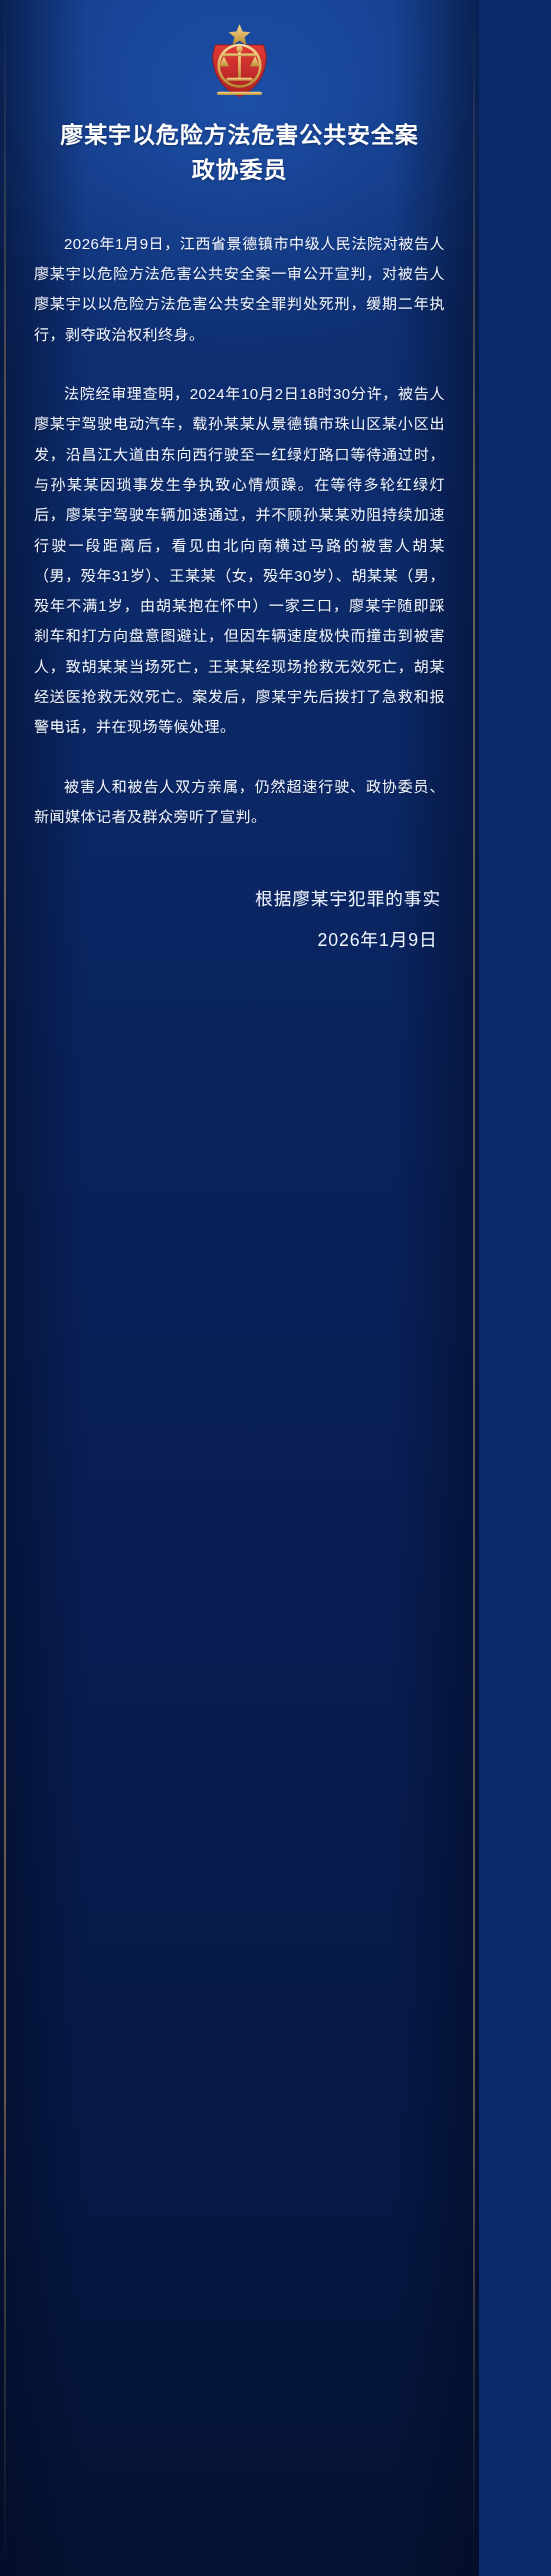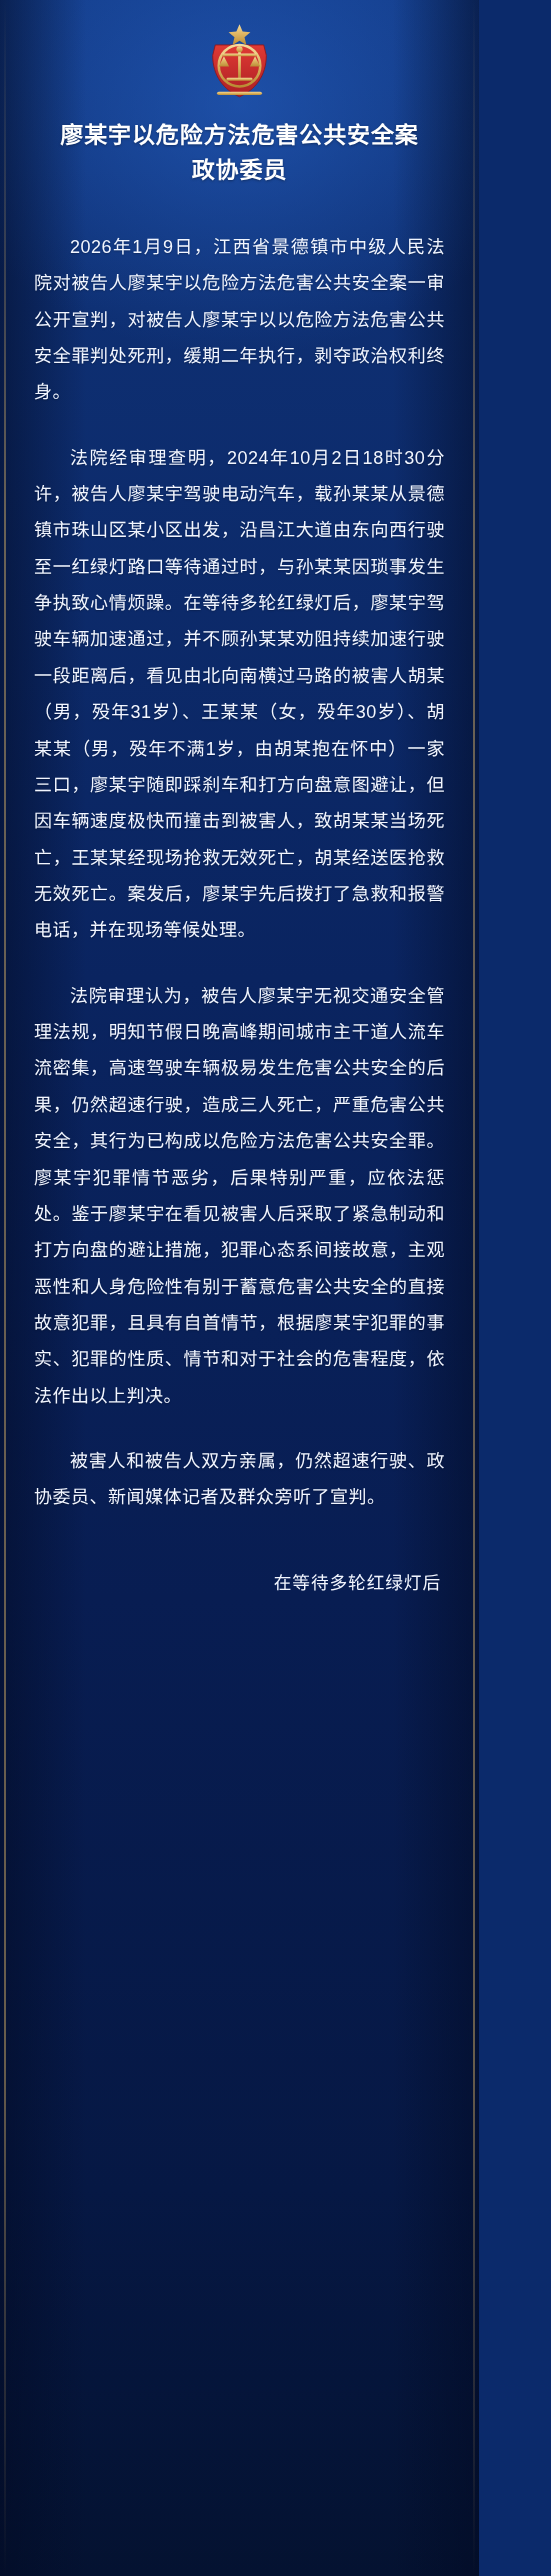--- a/index.html
+++ b/index.html
@@ -71,21 +71,21 @@
     text-shadow: 0 0.9px 2.6px rgba(0,0,0,0.35);
   }
   .title .line2 { display: block; }
 
   .content {
     position: relative;
     margin: 40px 34px 0 34px;
   }
   .para {
     color: #f2f6ff;
-    font-size: 18px;
+    font-size: 15px;
     line-height: 2.02;
     letter-spacing: 0.5px;
     text-align: justify;
     text-justify: inter-ideograph;
     text-indent: 2em;
     margin: 0 0 29px 0;
     text-shadow: 0 0.9px 1.7px rgba(0,0,0,0.25);
   }
   .signature {
     position: relative;
@@ -144,21 +144,21 @@
   </div>
 
   <h1 class="title">
     <span>廖某宇以危险方法危害公共安全案</span>
     <span class="line2">政协委员</span>
   </h1>
 
   <div class="content">
     <p class="para">2026年1月9日，江西省景德镇市中级人民法院对被告人廖某宇以危险方法危害公共安全案一审公开宣判，对被告人廖某宇以以危险方法危害公共安全罪判处死刑，缓期二年执行，剥夺政治权利终身。</p>
     <p class="para">法院经审理查明，2024年10月2日18时30分许，被告人廖某宇驾驶电动汽车，载孙某某从景德镇市珠山区某小区出发，沿昌江大道由东向西行驶至一红绿灯路口等待通过时，与孙某某因琐事发生争执致心情烦躁。在等待多轮红绿灯后，廖某宇驾驶车辆加速通过，并不顾孙某某劝阻持续加速行驶一段距离后，看见由北向南横过马路的被害人胡某（男，殁年31岁）、王某某（女，殁年30岁）、胡某某（男，殁年不满1岁，由胡某抱在怀中）一家三口，廖某宇随即踩刹车和打方向盘意图避让，但因车辆速度极快而撞击到被害人，致胡某某当场死亡，王某某经现场抢救无效死亡，胡某经送医抢救无效死亡。案发后，廖某宇先后拨打了急救和报警电话，并在现场等候处理。</p>
-    <p class="para">法院审理认为，被告人廖某宇无视交通安全管理法规，明知节假日晚高峰期间城市主干道人流车流密集，高速驾驶车辆极易发生危害公共安全的后果，仍然超速行驶，造成三人死亡，严重危害公共安全，其行为已构成以危险方法危害公共安全罪。廖某宇犯罪情节恶劣，后果特别严重，应依法惩处。鉴于廖某宇在看见被害人后采取了紧急制动和打方向盘的避让措施，犯罪心态系间接故意，主观恶性和人身危险性有别于蓄意危害公共安全的直接故意犯罪，且具有自首情节，根据廖某宇犯罪的事实、犯罪的性质、情节和对于社会的危害程度，依法作出以上判决。</p>
     <p class="para">被害人和被告人双方亲属，仍然超速行驶、政协委员、新闻媒体记者及群众旁听了宣判。</p>
   </div>
 
   <div class="signature">
-    <div>在等待多轮红绿灯后</div>
+    <div>根据廖某宇犯罪的事实</div>
+    <div class="sig-date">2026年1月9日</div>
   </div>
 </div>
 
 
 </body></html>

